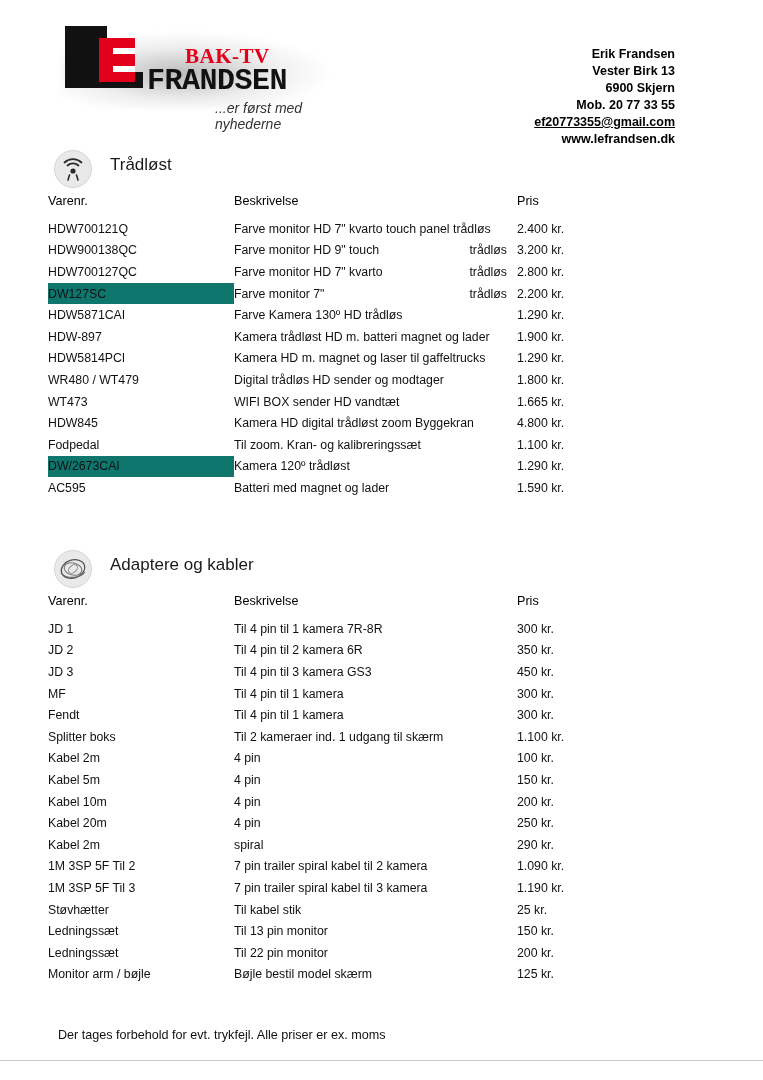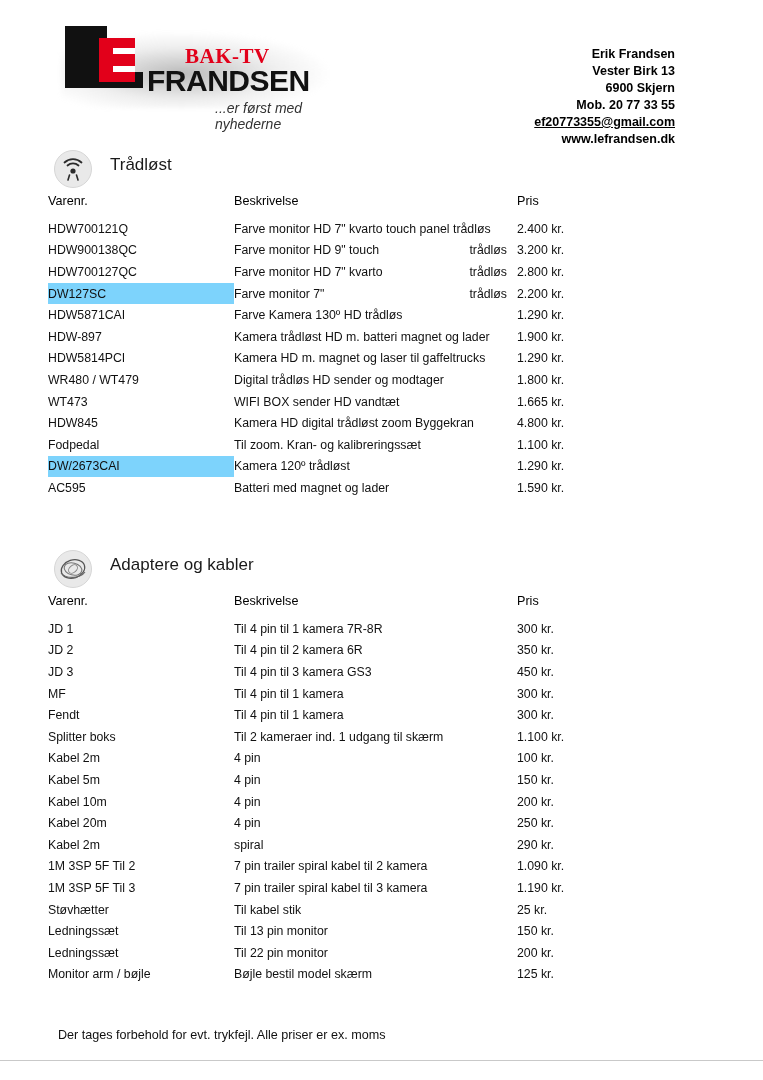--- a/index.html
+++ b/index.html
@@ -97,21 +97,21 @@
     font-family: Liberation Serif, serif;
   }
   .logo-frandsen {
     position: absolute;
     left: 92px;
     top: 42px;
     font-size: 30px;
     font-weight: bold;
     letter-spacing: -0.5px;
     color: #111111;
-    font-family: Liberation Sans, sans-serif;
+    font-family: Liberation Mono, monospace;
   }
   .logo-tagline {
     position: absolute;
     left: 160px;
     top: 78px;
     font-size: 14px;
     font-style: italic;
     color: #333333;
   }
 
@@ -188,21 +188,21 @@
   col.c-item  { width: 186px; }
   col.c-desc  { width: 283px; }
   col.c-price { width: 101px; }
 
   td.item { padding-left: 2px; }
   td.desc { padding-left: 2px; }
   td.price-cell { padding-right: 26px; }
   th.th-price { text-align: left; padding-left: 10px; }
 
   tr.hl td.item {
-    background: #7dd3fc;
+    background: #0f766e;
   }
   .desc-right {
     float: right;
     padding-right: 10px;
   }
 
   .footnote {
     position: absolute;
     left: 58px;
     top: 1028px;

